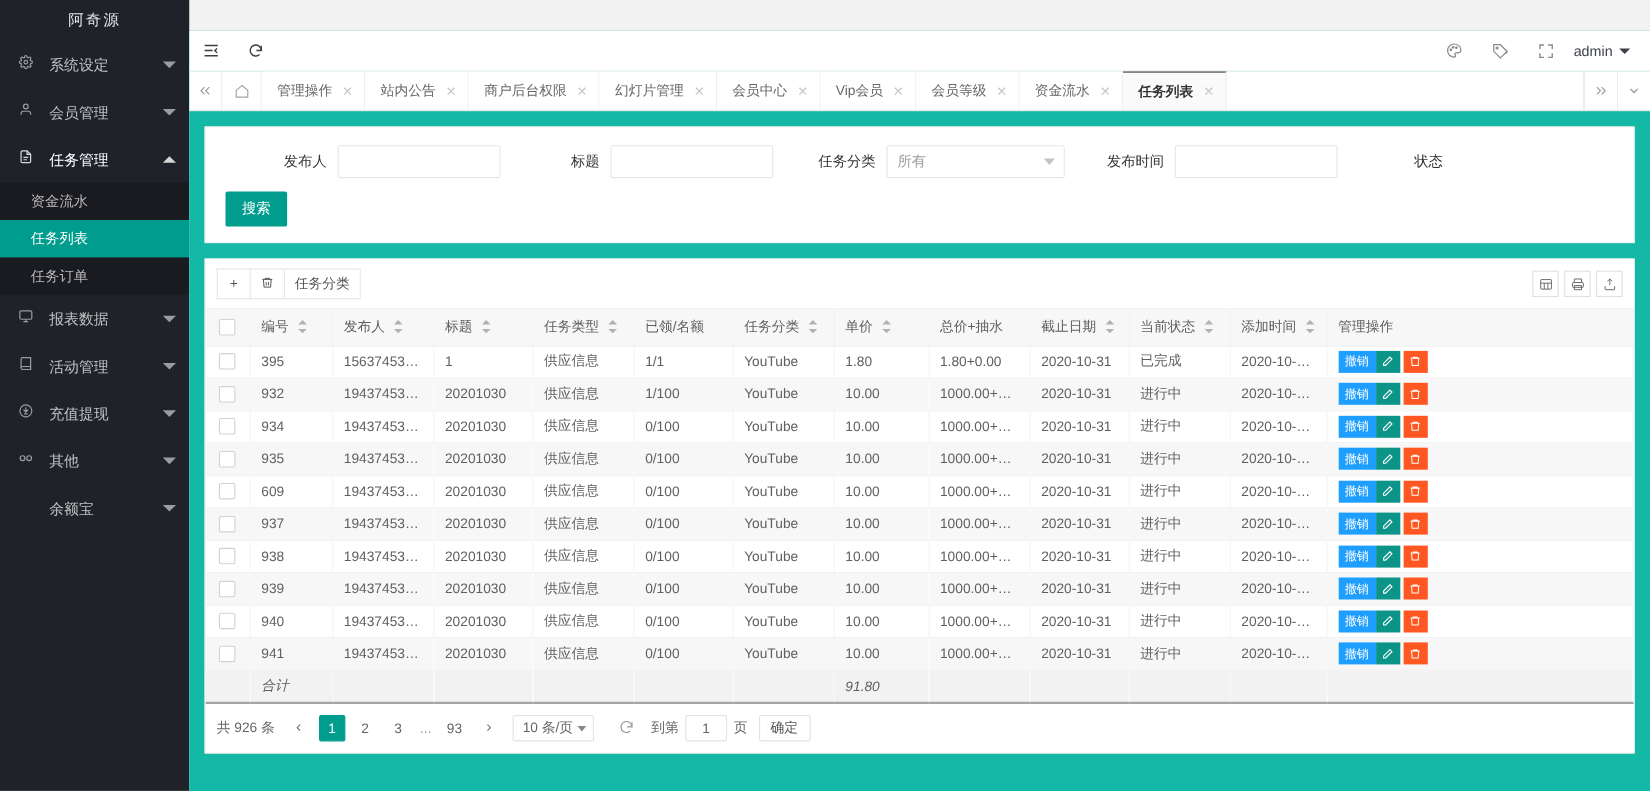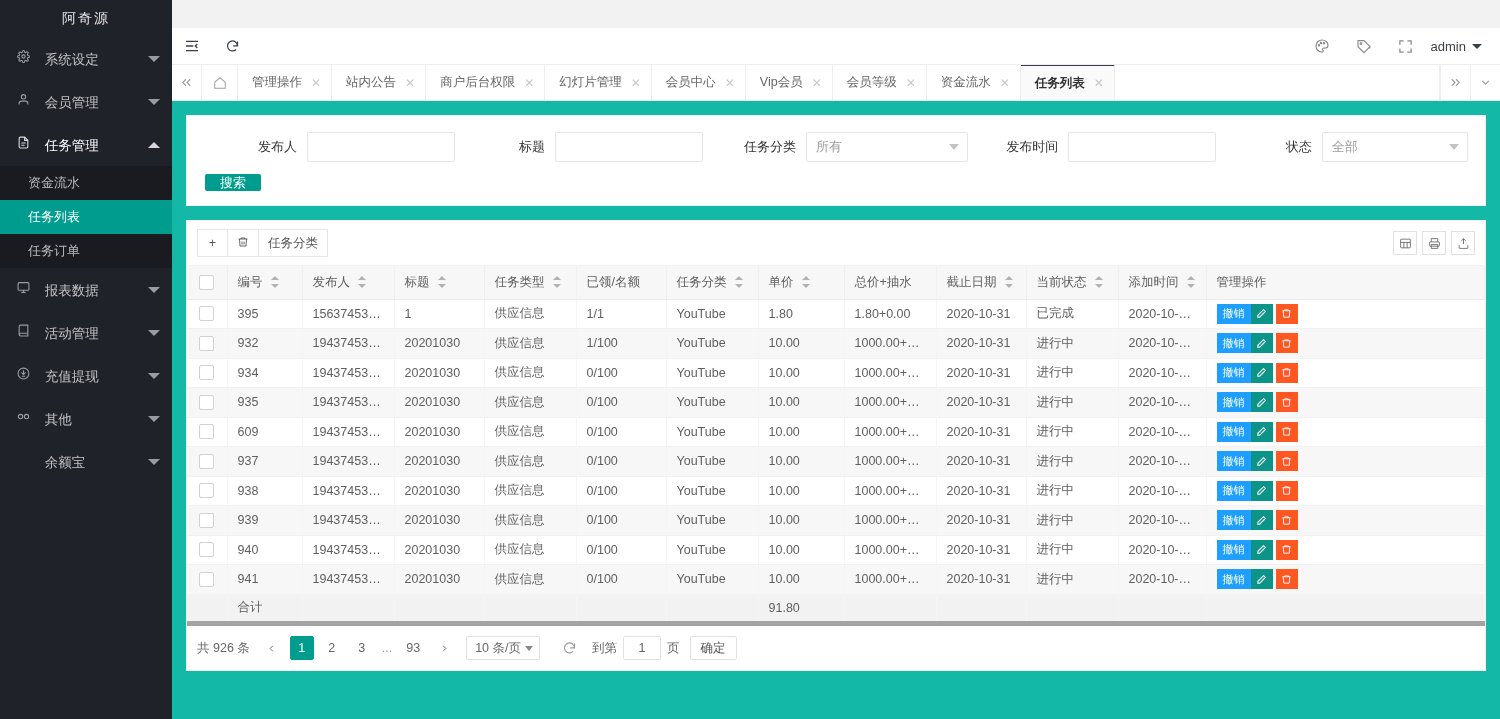--- a/index.html
+++ b/index.html
@@ -225,21 +225,21 @@
   }
   .sel .sel-caret {
     position: absolute; right: 8px; top: 50%; margin-top: -3px;
     width: 0; height: 0;
     border-left: 5px solid transparent;
     border-right: 5px solid transparent;
     border-top: 6px solid #c2c2c2;
   }
   .btn-search {
     margin-top: 12px; margin-left: 8px;
-    height: 17px; min-width: 52px;
+    height: 32px; min-width: 52px;
     padding: 0 15px;
     background: #009d8e;
     color: #fff;
     border: none; border-radius: 2px;
     font-size: 13px; font-family: inherit;
     cursor: pointer;
   }
 
   
   .table-panel { background: #fff; border: 1px solid #f0f0f0; }
@@ -300,21 +300,22 @@
     padding: 0 10px;
     white-space: nowrap;
     overflow: hidden;
     text-overflow: ellipsis;
   }
   table.grid tbody tr.odd td { background: #fff; }
   table.grid tbody tr.even td { background: #f7f7f7; }
   table.grid tr.total-row td {
     background: #f2f2f2;
     color: #5f5f5f;
-    border-bottom: 5px solid #a3a3a3;
+    border-bottom: 2px solid #a3a3a3;
+    font-style: italic;
   }
   .sorter {
     display: inline-block;
     position: relative;
     width: 9px; height: 12px;
     margin-left: 5px;
     vertical-align: middle;
   }
   .sorter i {
     position: absolute; left: 0;
@@ -654,24 +655,20 @@
             </div>
           </div>
 
           <div class="field" style="width:256px;">
             <span class="field-label" style="width:100px;">发布时间</span>
             <input class="ipt" type="text" style="width: 148px;" placeholder="">
           </div>
 
           <div class="field" style="width:256px;">
             <span class="field-label" style="width:100px;">状态</span>
-            <div class="sel" style="width:146px;">
-              <span>全部</span>
-              <span class="sel-caret"></span>
-            </div>
           </div>
 
         </div>
         <button class="btn-search">搜索</button>
       </section>
 
       <section class="table-panel">
 
         <div class="table-toolbar">
           <div class="btn-group">

